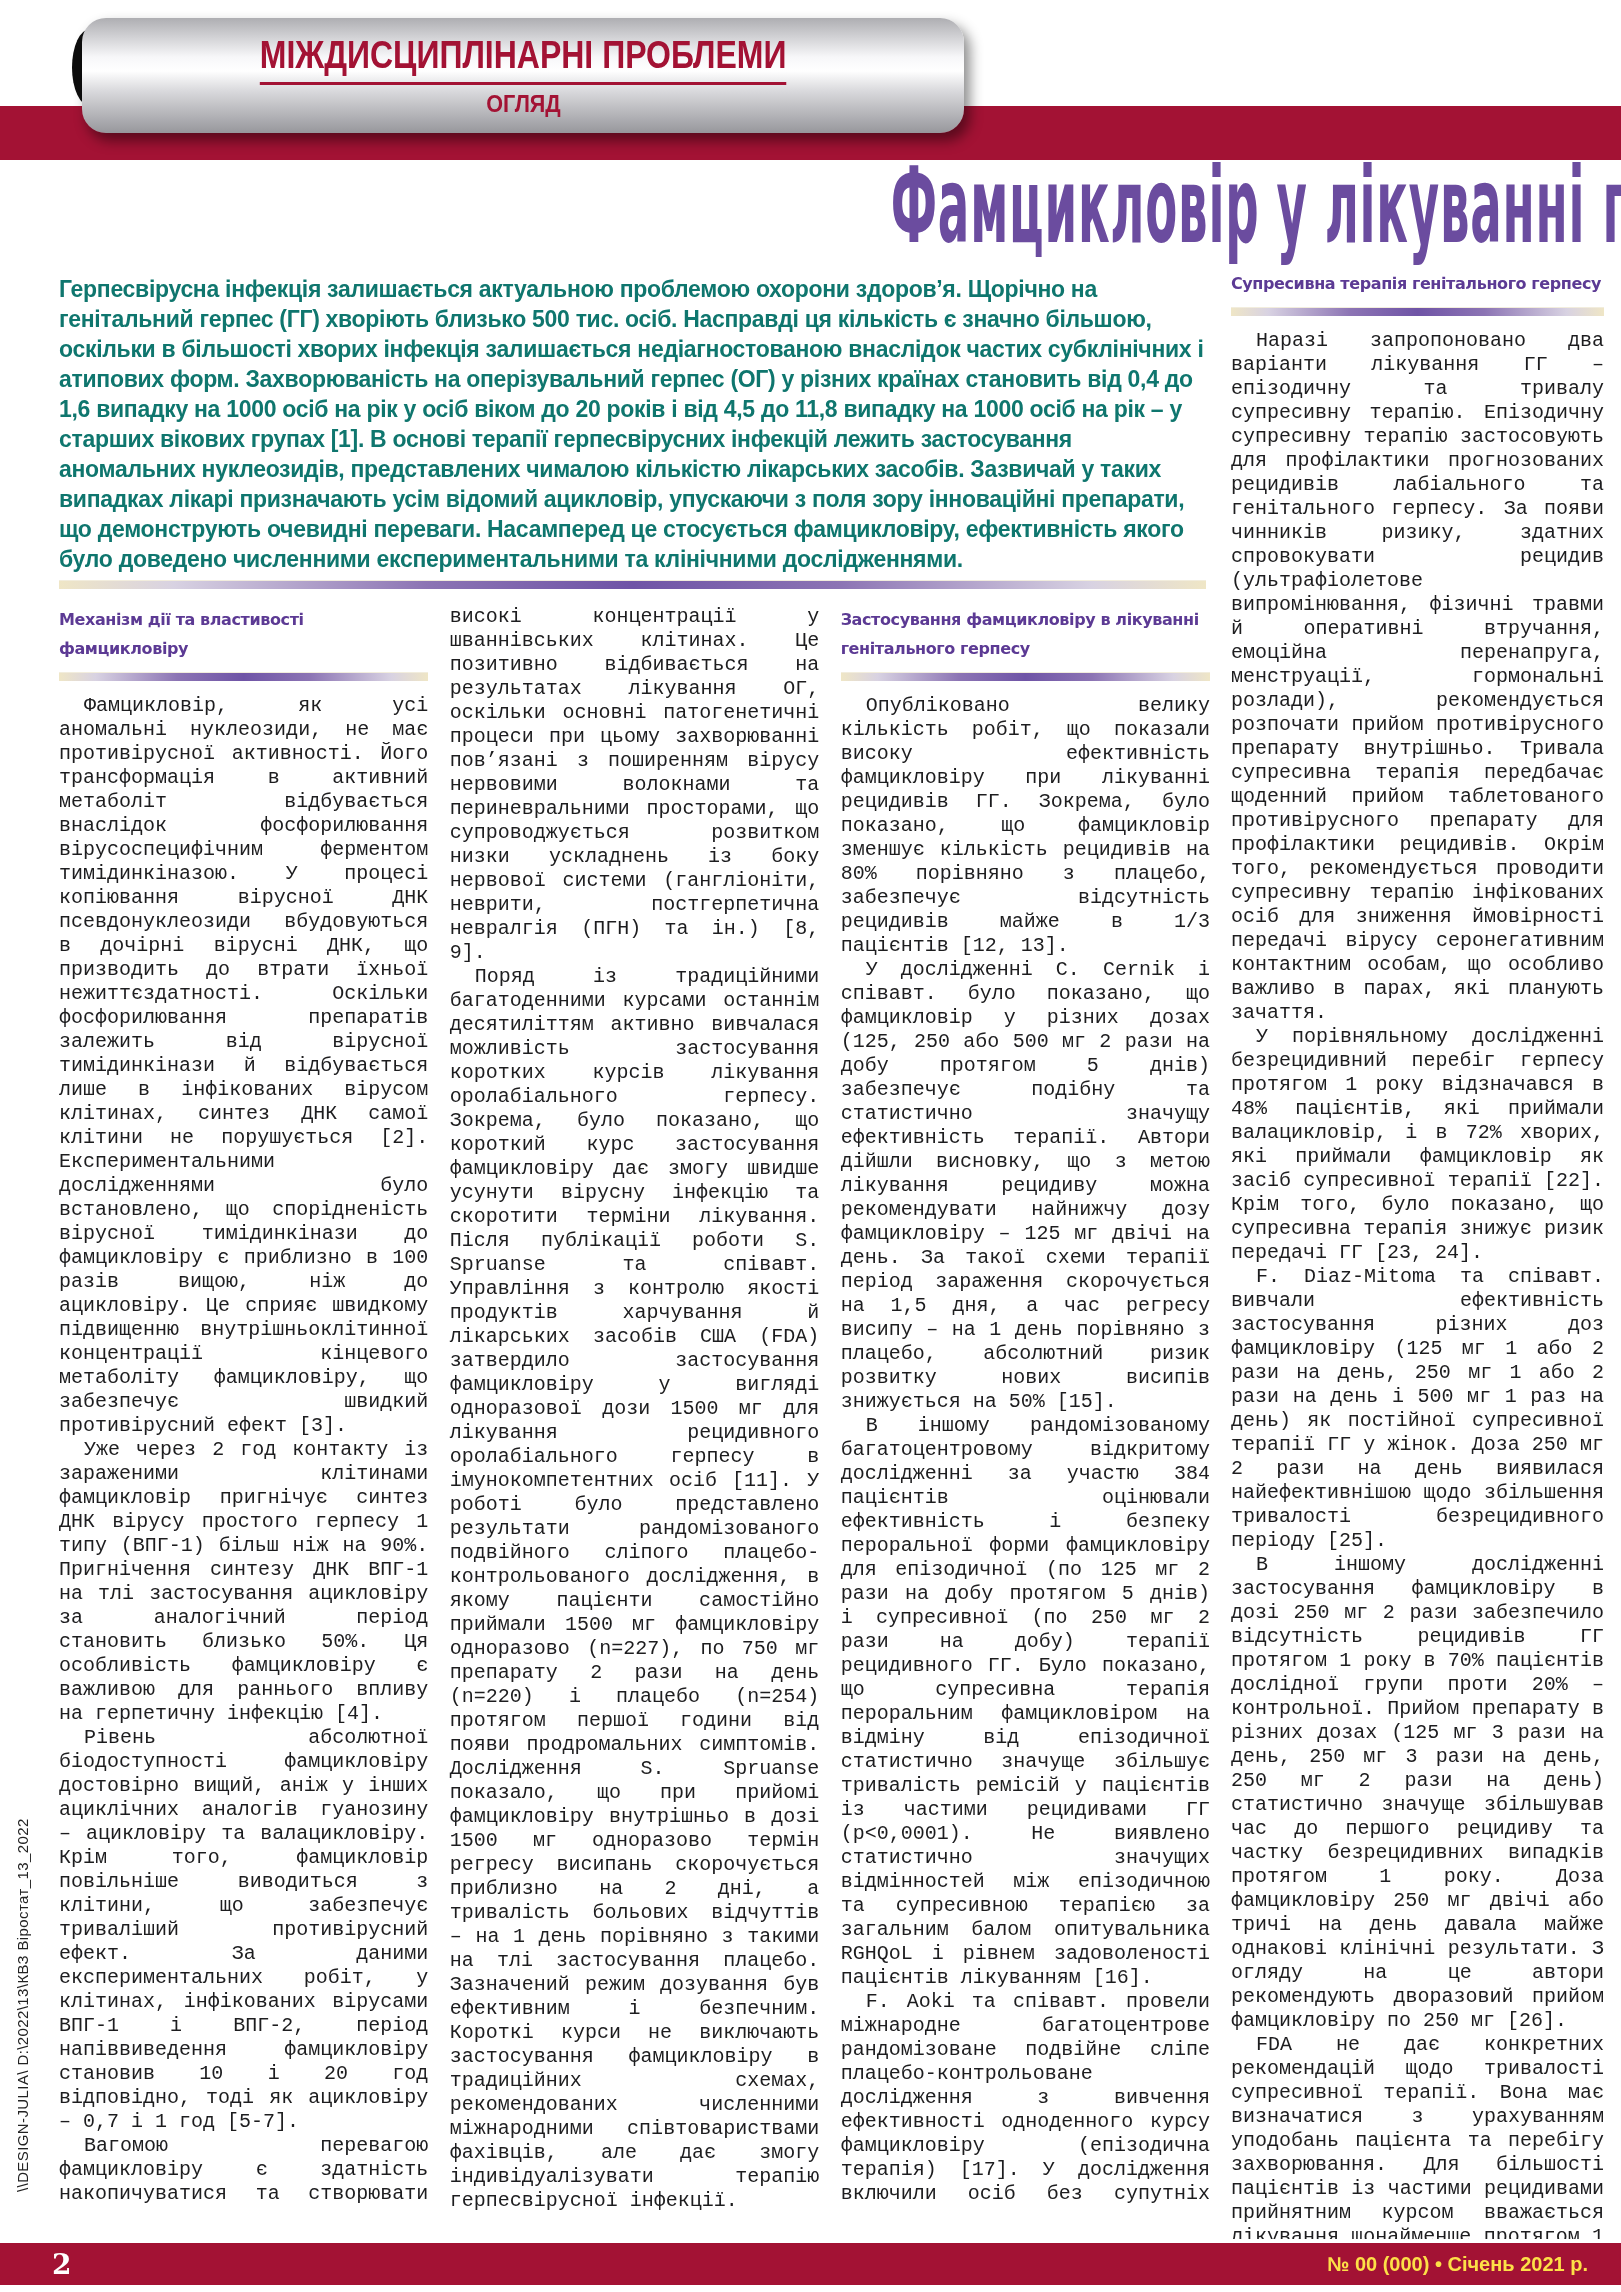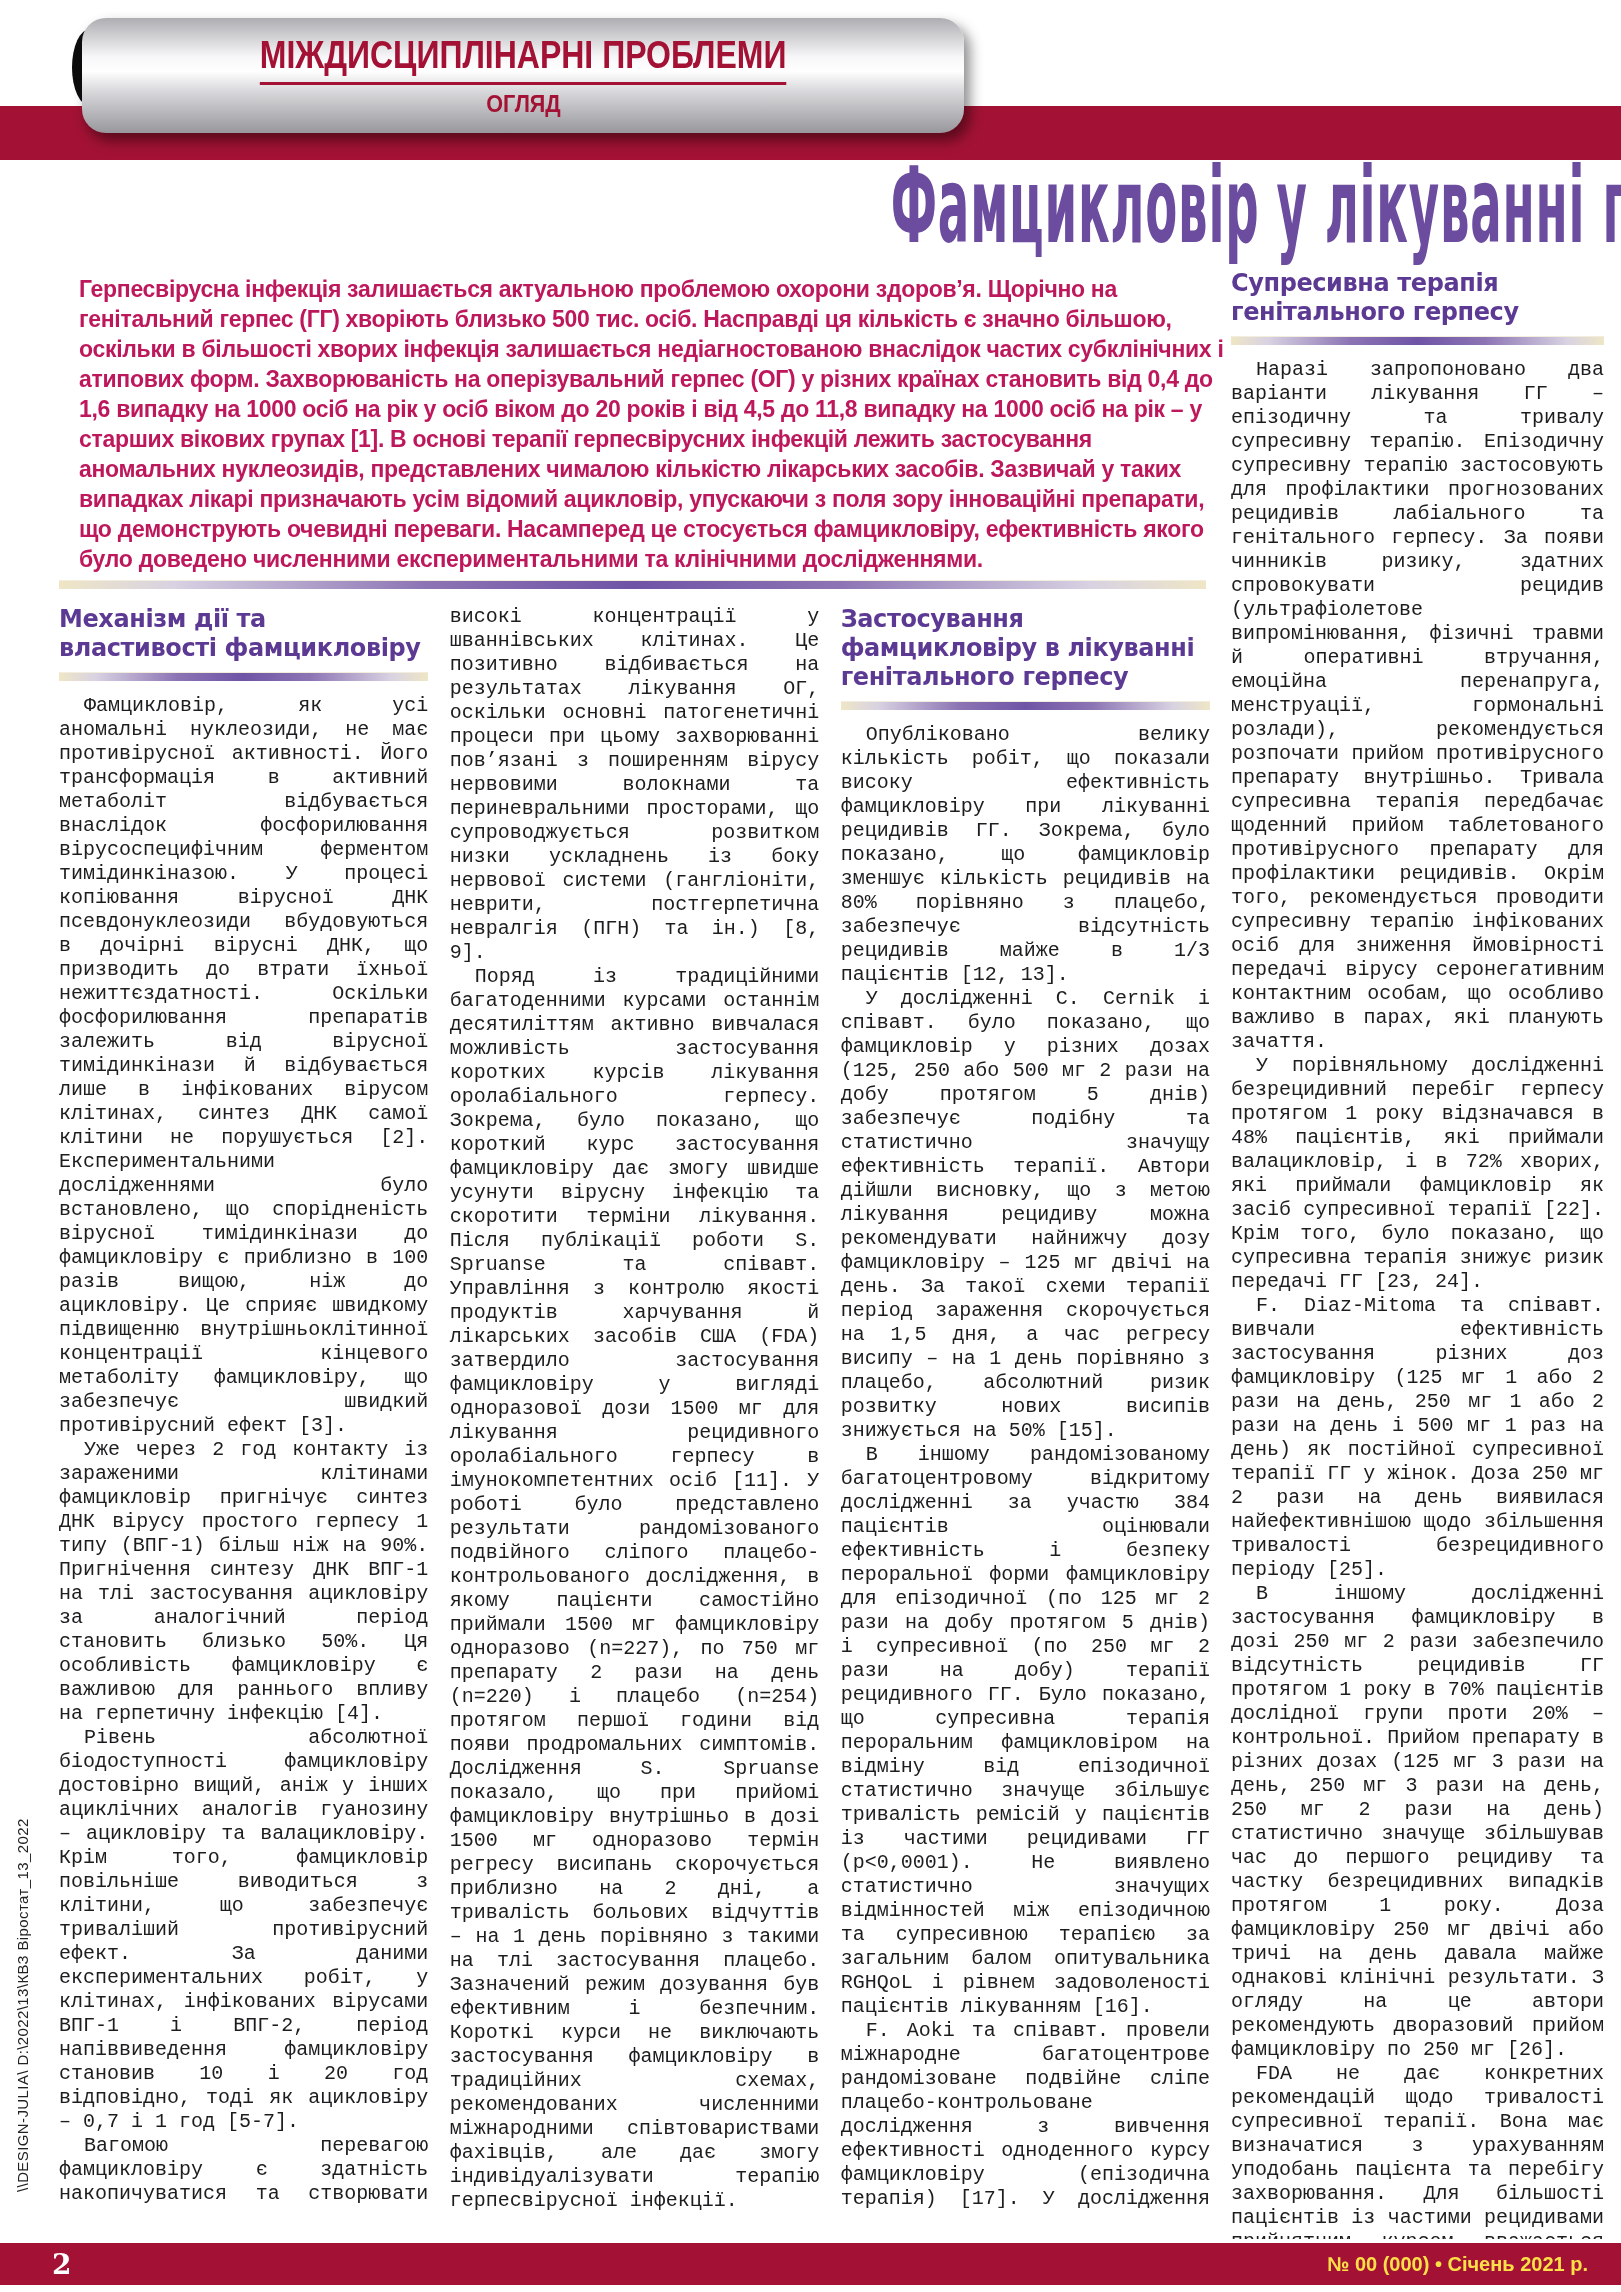--- a/index.html
+++ b/index.html
@@ -29,41 +29,41 @@
   .page-title{position:absolute;left:0;top:150px;width:1622px;text-align:center;}
   .page-title span{
     display:inline-block;white-space:nowrap;font-family:"DejaVu Sans", sans-serif;font-weight:700;
     font-size:106px;line-height:1.05;color:#6b4c9f;transform:scaleX(.44);transform-origin:center;
     letter-spacing:1.8px;
   }
   
   .intro{
     position:absolute;left:59px;top:274px;width:1149px;height:301px;overflow:hidden;
     font-family:"Liberation Sans", sans-serif;font-weight:700;font-size:23px;line-height:30px;
-    color:#be185d;letter-spacing:-0.3px;text-align:left;margin-left:20px;
+    color:#0f766e;letter-spacing:-0.3px;text-align:left;
   }
   .intro-divider{position:absolute;left:59px;top:580px;width:1147px;height:8px;}
   .divider,.intro-divider{
     background:linear-gradient(90deg,#efe6c6 0%,#d8d2e2 10%,#8c74b4 32%,#6f54a6 50%,#8c74b4 68%,#d8d2e2 90%,#efe6c6 100%);
     border-top:1.8px solid #f2eddd;
   }
   
   .main-flow{
     position:absolute;left:59px;top:605px;width:1151px;height:1623px;overflow:hidden;
     column-count:3;column-gap:21.5px;column-fill:auto;
     font-size:20px;line-height:24px;text-align:justify;
   }
   .right-rail{
     position:absolute;left:1231px;top:269px;width:373px;height:1970px;overflow:hidden;
     font-size:20px;line-height:24px;text-align:justify;
   }
   .hwrap{break-inside:avoid;margin:23px 0 0 0;}
   .section:first-child > .hwrap{margin-top:0;}
   .sec-heading{
-    font-family:"DejaVu Sans", sans-serif;font-weight:700;font-size:24px;line-height:29px;
+    font-family:"DejaVu Sans", sans-serif;font-weight:700;font-size:16px;line-height:29px;
     color:#5c3a94;margin:0 0 9px 0;text-align:left;letter-spacing:-0.4px;
   }
   .divider{height:8px;margin:0 0 12.5px 0;}
   .body-p{margin:0;text-indent:25px;font-family:Liberation Mono, monospace;}
   
   .footer{
     position:absolute;left:0;top:2243px;width:1622px;height:42px;background:#a31234;
     display:flex;align-items:center;justify-content:space-between;
   }
   .footer .pagenum{

